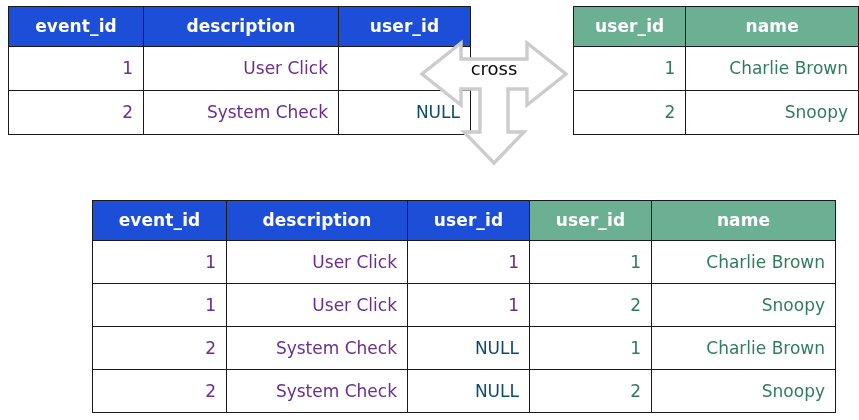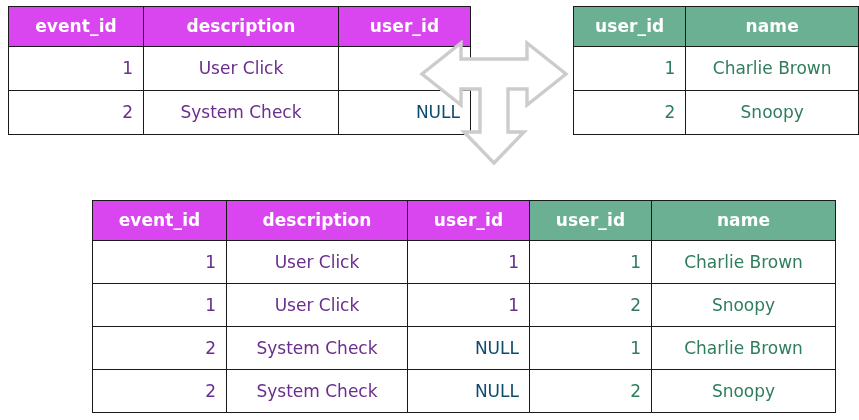--- a/index.html
+++ b/index.html
@@ -39,28 +39,28 @@
   }
   .tbl th {
     color: #ffffff;
     font-weight: bold;
     text-align: center;
     letter-spacing: 0.1px;
   }
   .tbl td { background: #ffffff; }
 
   
-  .h-purple { background: #d946ef; border-color: #1a1a1a; }
+  .h-purple { background: #1d4ed8; border-color: #1a1a1a; }
   .h-green  { background: #6cb093; border-color: #1a1a1a; }
   .v-purple { color: #6b2d8e; }
   .v-green  { color: #2f7d5c; }
   .v-null   { color: #0c4a6e; }
 
   .num  { text-align: right; }
-  .text { text-align: center; margin-top: 31px; }
+  .text { text-align: right; margin-top: 31px; }
 
   
   #table-events {
     left: 8px;
     top: 6px;
   }
   #table-events th { height: 39px; }
   #table-events td { height: 43px; }
   #table-events .c-event { width: 114px; }
   #table-events .c-desc  { width: 174px; }
@@ -148,20 +148,21 @@
              L 110 99
              L 80 130
              L 50 99
              L 66 99
              L 66 56
              L 47 56
              L 47 72
              L 8 41
              Z" fill="#ffffff" stroke="#cccccc" stroke-width="3.4" stroke-linejoin="miter"></path>
   </svg>
+  <div id="cross-label">cross</div>
 
   <table class="tbl" id="table-users">
     <thead>
       <tr>
         <th class="h-green c-uid">user_id</th>
         <th class="h-green c-name">name</th>
       </tr>
     </thead>
     <tbody>
       <tr>

